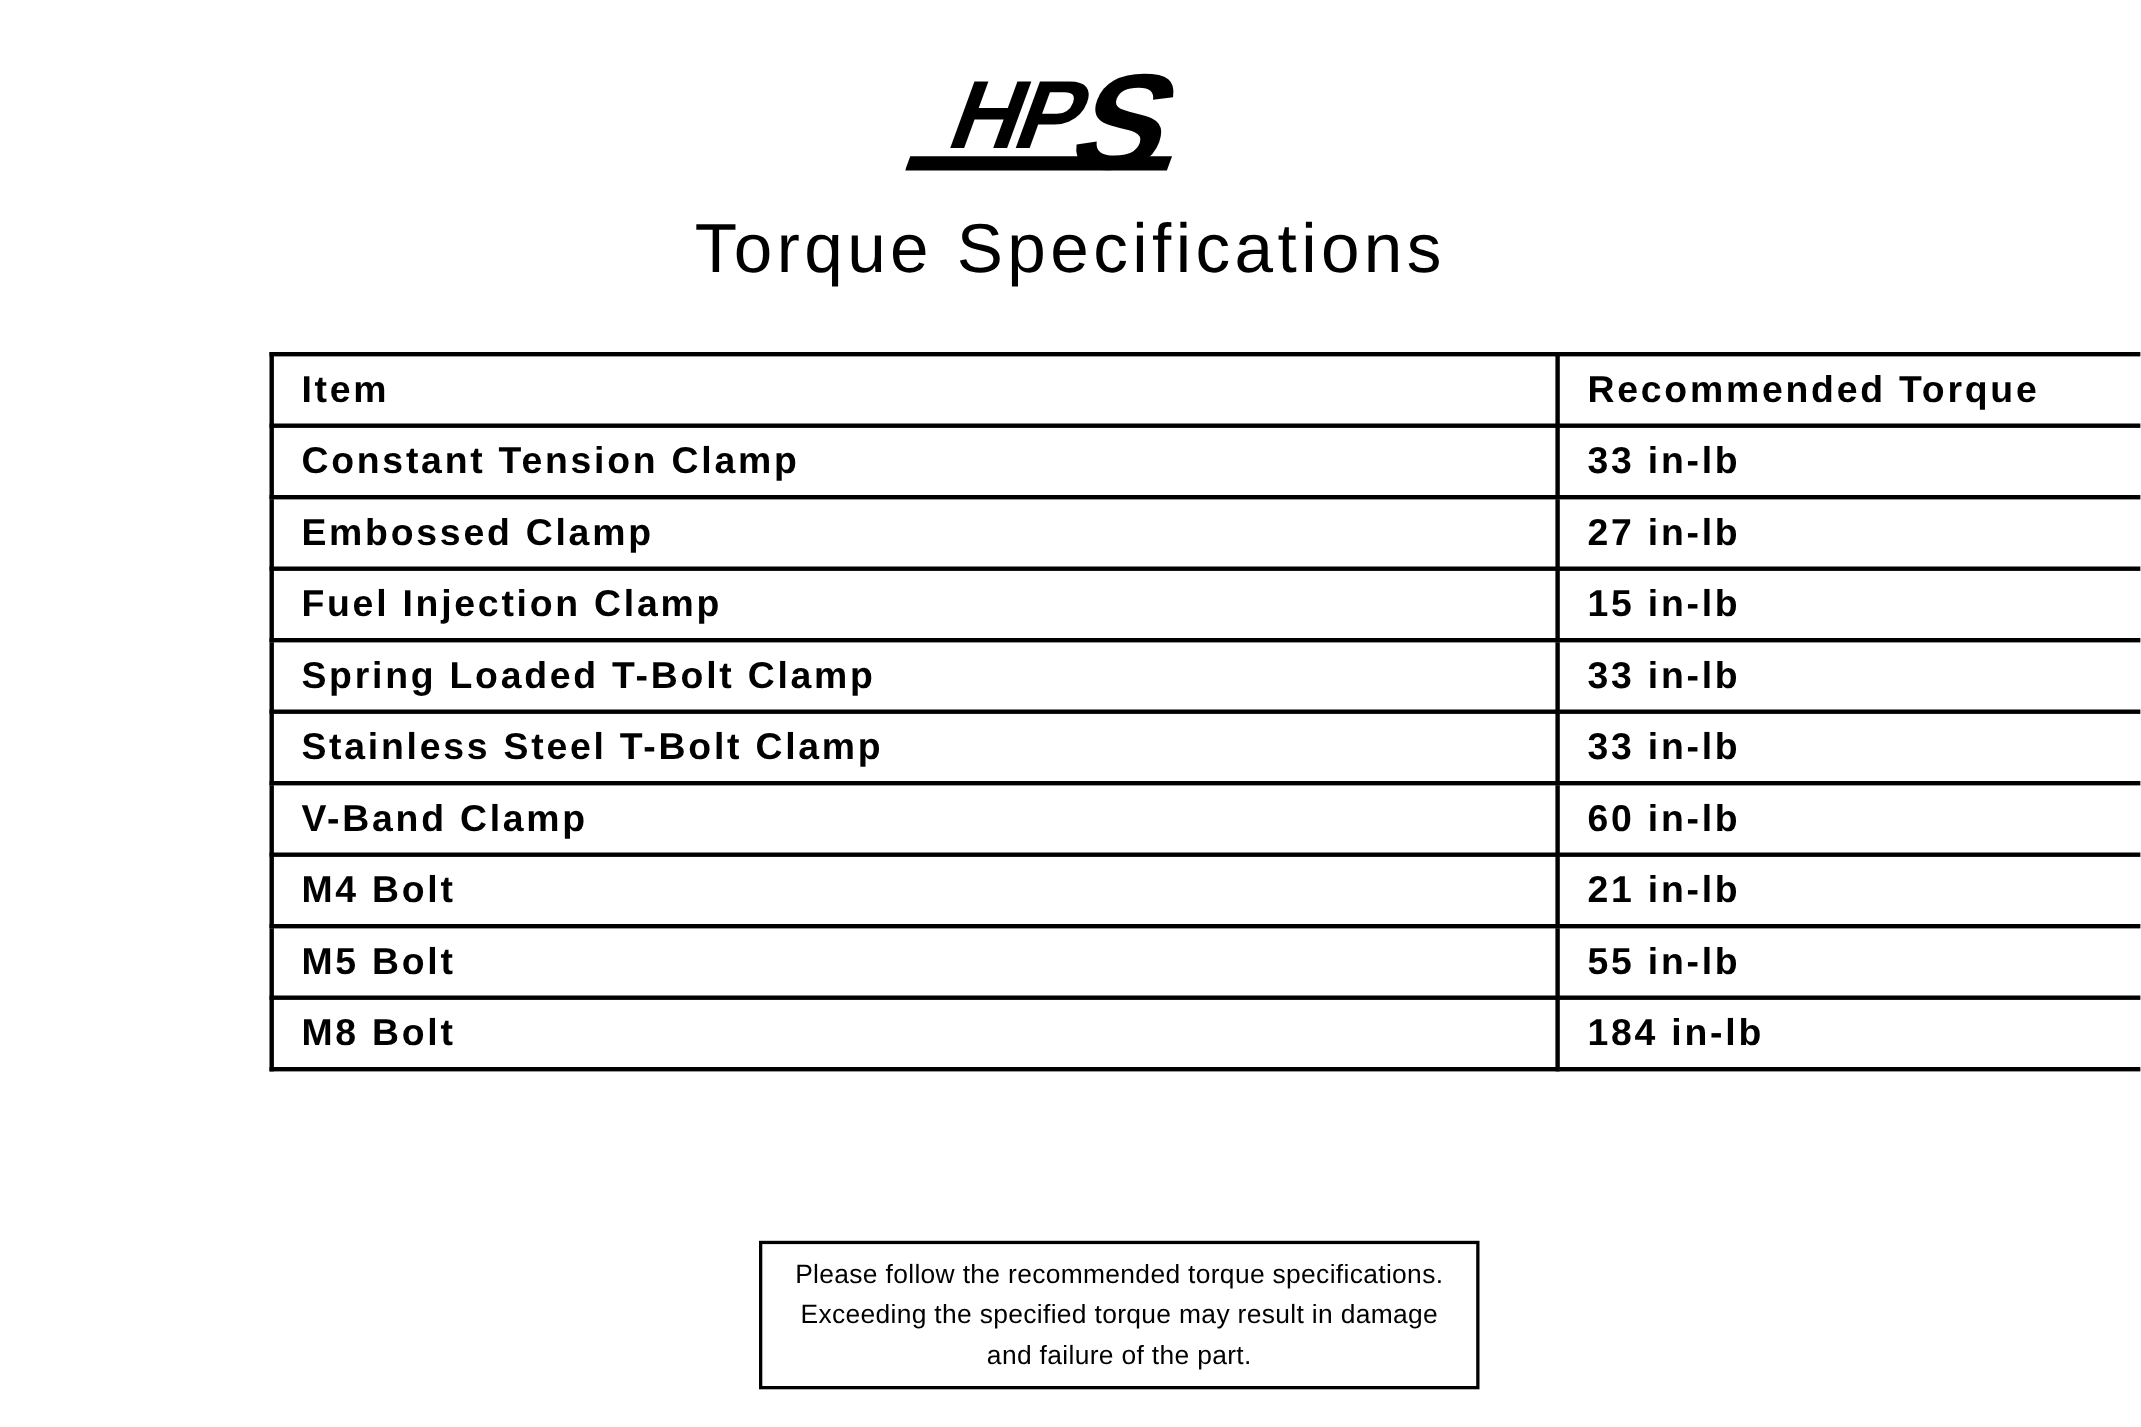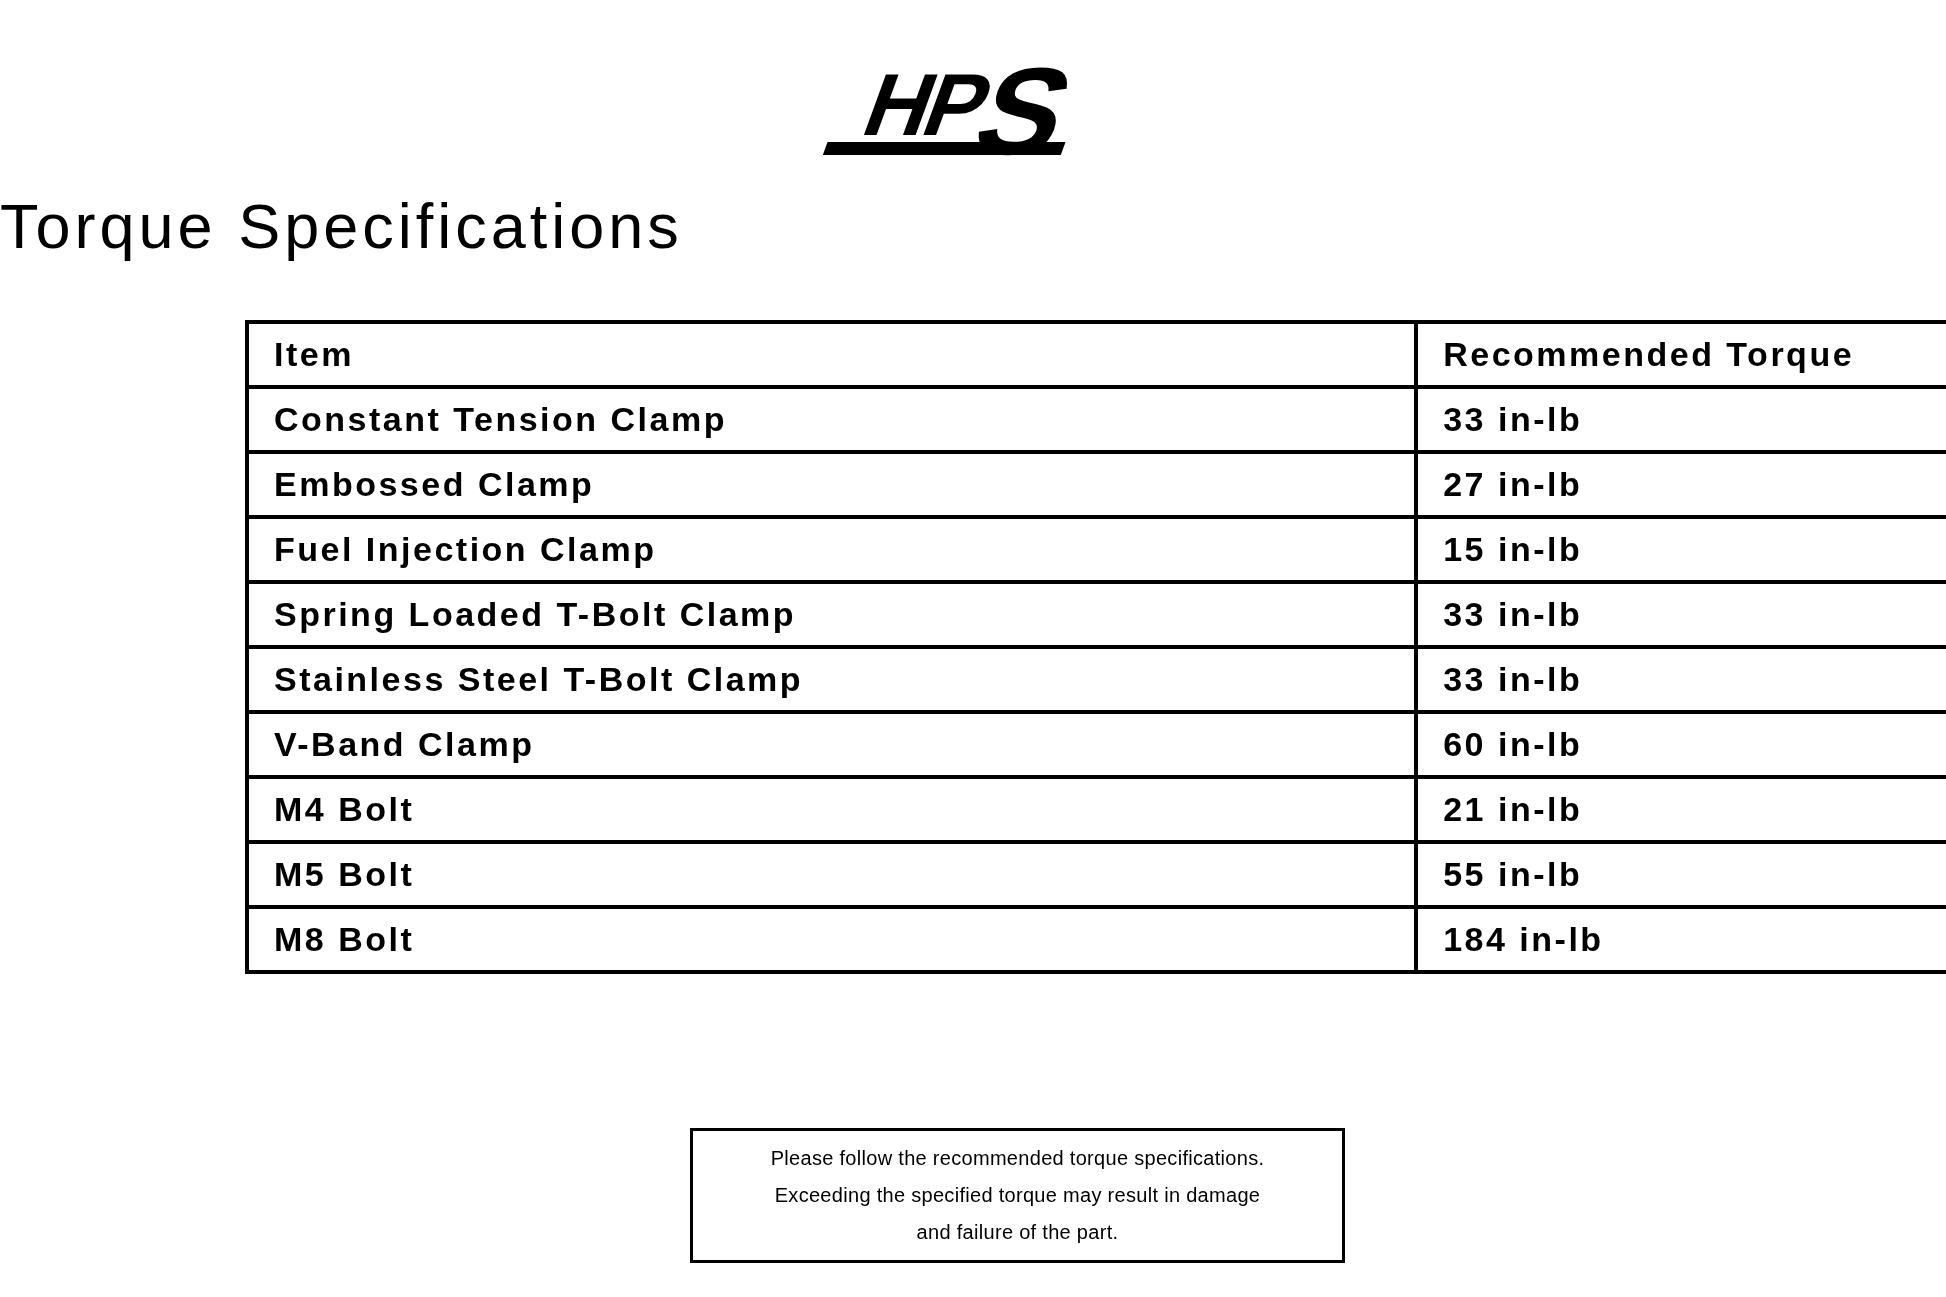--- a/index.html
+++ b/index.html
@@ -30,20 +30,21 @@
     display: block;
   }
 
   
   .page-title {
     position: absolute;
     top: 190px;
     left: 0;
     width: 100%;
     margin: 0;
+    text-align: center;
     font-size: 63px;
     font-weight: 400;
     letter-spacing: 4px;
     line-height: 72px;
     color: #000000;
   }
 
   
   .torque-table {
     position: absolute;
@@ -76,21 +77,21 @@
   
   .note-box {
     position: absolute;
     left: 690px;
     top: 1128px;
     width: 655px;
     box-sizing: border-box;
     border: 3px solid #000000;
     padding: 9px 4px;
     text-align: center;
-    font-size: 20px;
+    font-size: 24px;
     line-height: 37px;
     letter-spacing: 0.3px;
     background: #ffffff;
   }
 </style>
 </head>
 <body>
 
 <div class="page">
 

